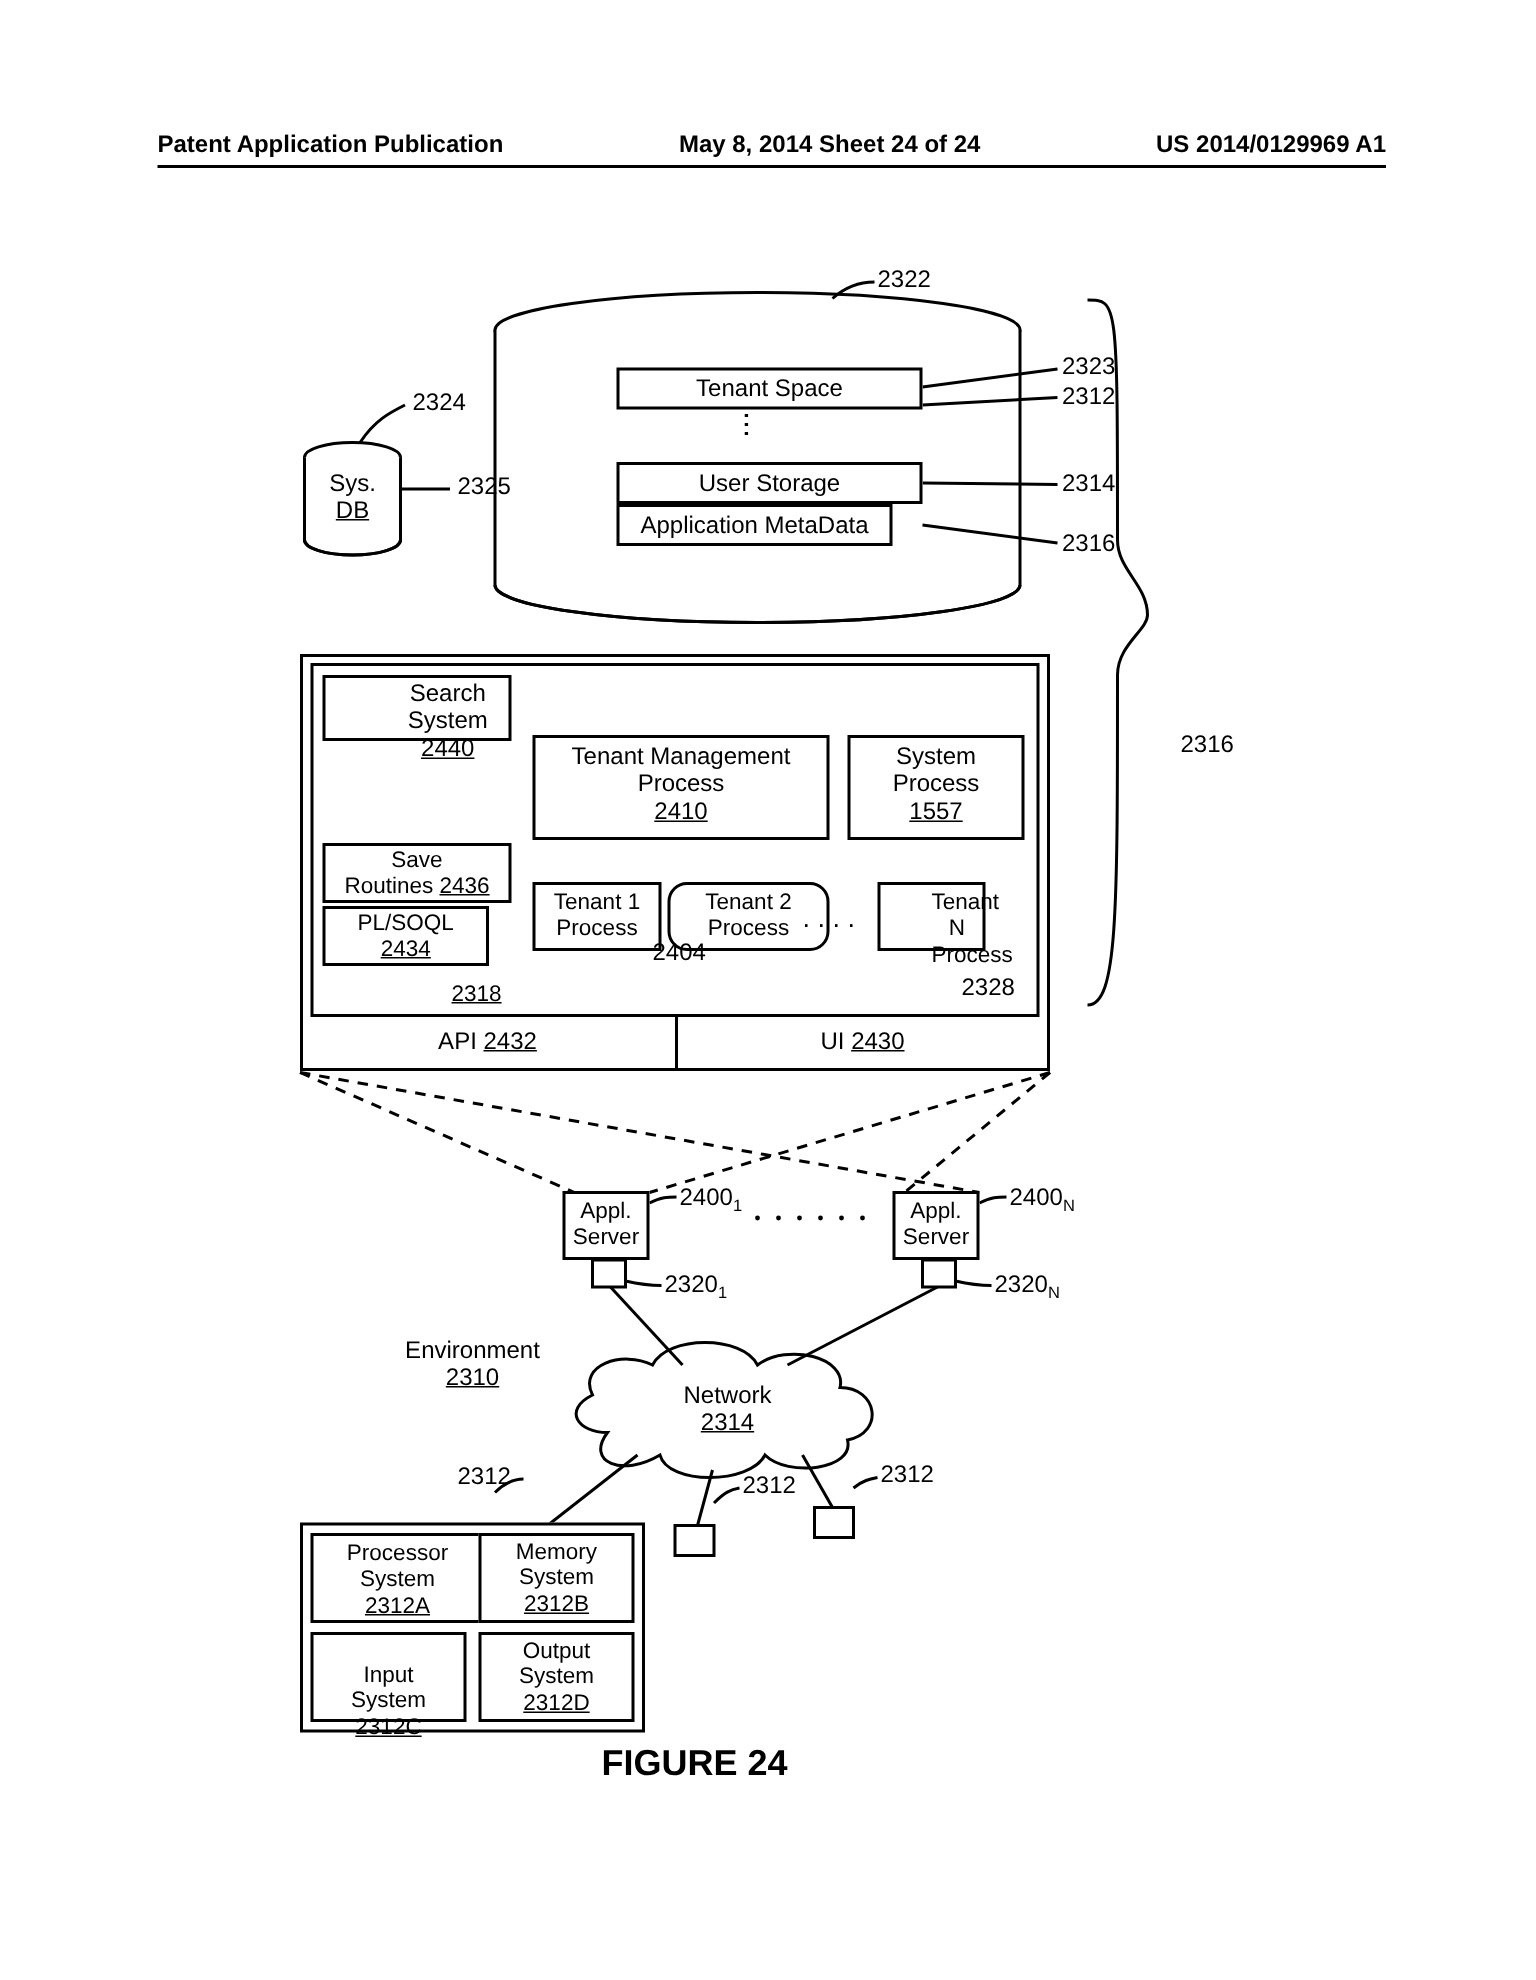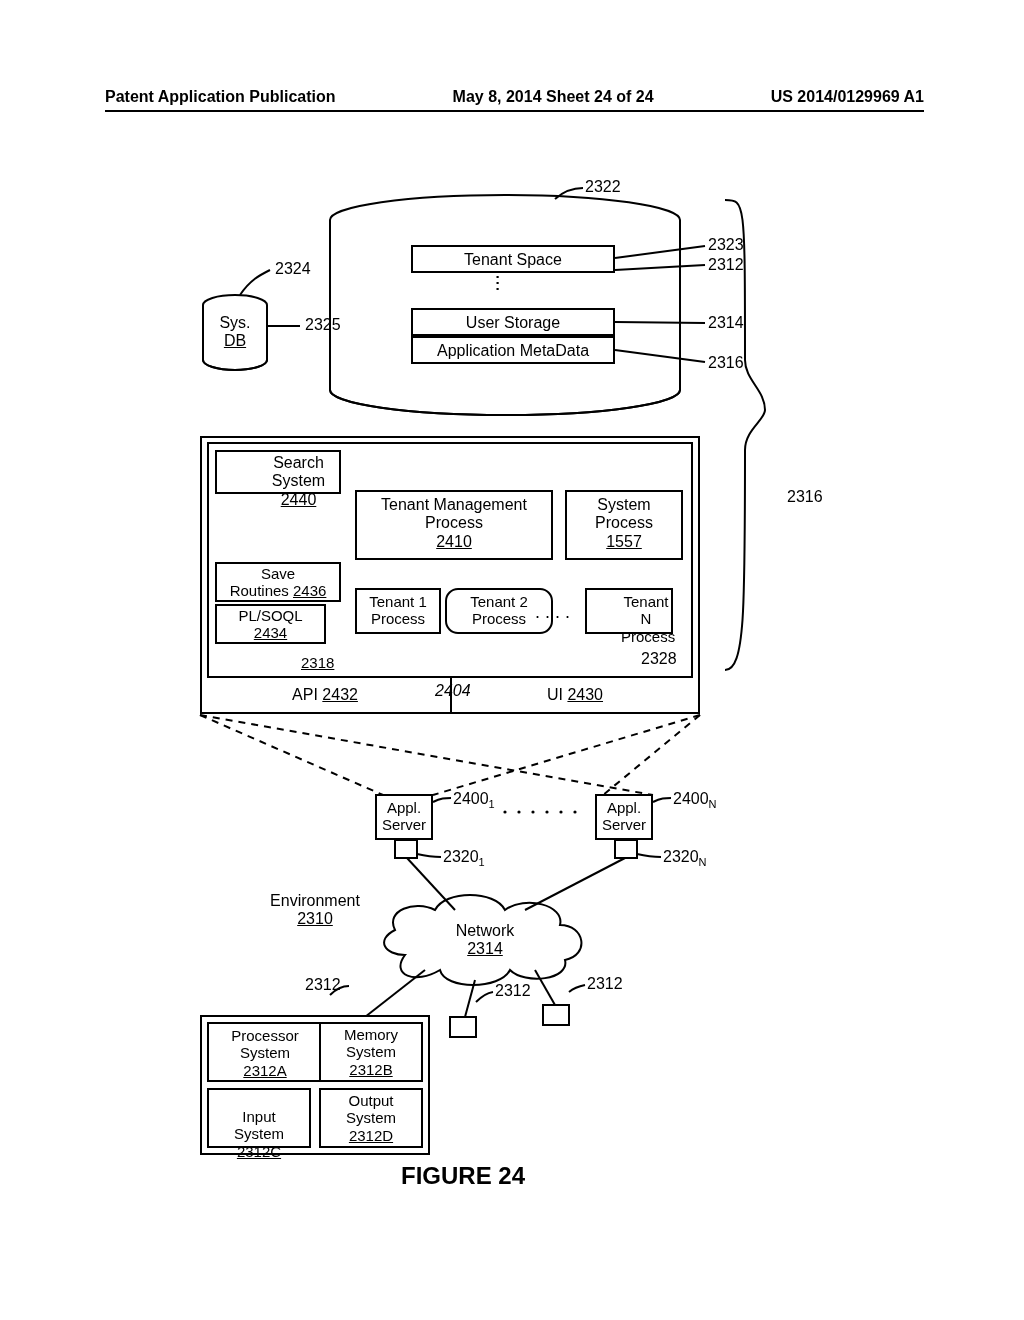--- a/index.html
+++ b/index.html
@@ -157,21 +157,21 @@
     <path d="M371,892 C378,885 382,883 388,882" stroke="#000" stroke-width="2" fill="none"></path>
     <path d="M464,882 C470,877 475,876 480,875" stroke="#000" stroke-width="2" fill="none"></path>
   </svg>
 
   <div class="node box txt" style="left:306px; top:135px; width:204px; height:28px; line-height:26px;">
     <span>Tenant Space</span>
   </div>
   <div class="node box txt" style="left:306px; top:198px; width:204px; height:28px; line-height:26px;">
     <span>User Storage</span>
   </div>
-  <div class="node box txt" style="left:306px; top:226px; width:204px; height:28px; line-height:26px;">
+  <div class="node box txt" style="left:306px; top:226px; width:184px; height:28px; line-height:26px;">
     <span>Application MetaData</span>
   </div>
 
   <div class="node" style="left:404px; top:164px; font-size:18px; letter-spacing:1px; transform:rotate(90deg); transform-origin:left top;">⋯</div>
 
   <div class="node txt" style="left:108px; top:204px; width:44px;">
     <span>Sys.</span><br>
     <span class="u">DB</span>
   </div>
 
@@ -214,26 +214,26 @@
 
   <div class="node box txt small" style="left:250px; top:478px; width:86px; height:46px; padding-top:3px;">
     <span>Tenant 1</span><br>
     <span>Process</span>
   </div>
   <div class="node box txt small" style="left:340px; top:478px; width:108px; height:46px; padding-top:3px;border-radius:13px;">
     <span>Tenant 2</span><br>
     <span>Process</span>
   </div>
   <div class="node txt" style="left:430px; top:492px; font-size:18px;">. . . .</div>
-  <div class="node box txt small" style="left:480px; top:478px; width:88px; height:46px; padding-top:3px;padding-left:34px;">
+  <div class="node box txt small" style="left:480px; top:478px; width:72px; height:46px; padding-top:3px;padding-left:34px;">
     <span>Tenant N</span><br>
     <span>Process</span>
   </div>
 
-  <div class="node label" style="left:330px; top:572px;font-style:italic;">2404</div>
+  <div class="node label" style="left:330px; top:517px;">2404</div>
   <div class="node label" style="left:536px; top:540px;">2328</div>
 
   <div class="node" style="left:345px; top:568px; width:0; height:36px; border-left:2px solid #000;"></div>
   <div class="node txt" style="left:95px; top:576px; width:250px;">
     <span>API</span> <span class="u">2432</span>
   </div>
   <div class="node txt" style="left:345px; top:576px; width:250px;">
     <span>UI</span> <span class="u">2430</span>
   </div>
 

